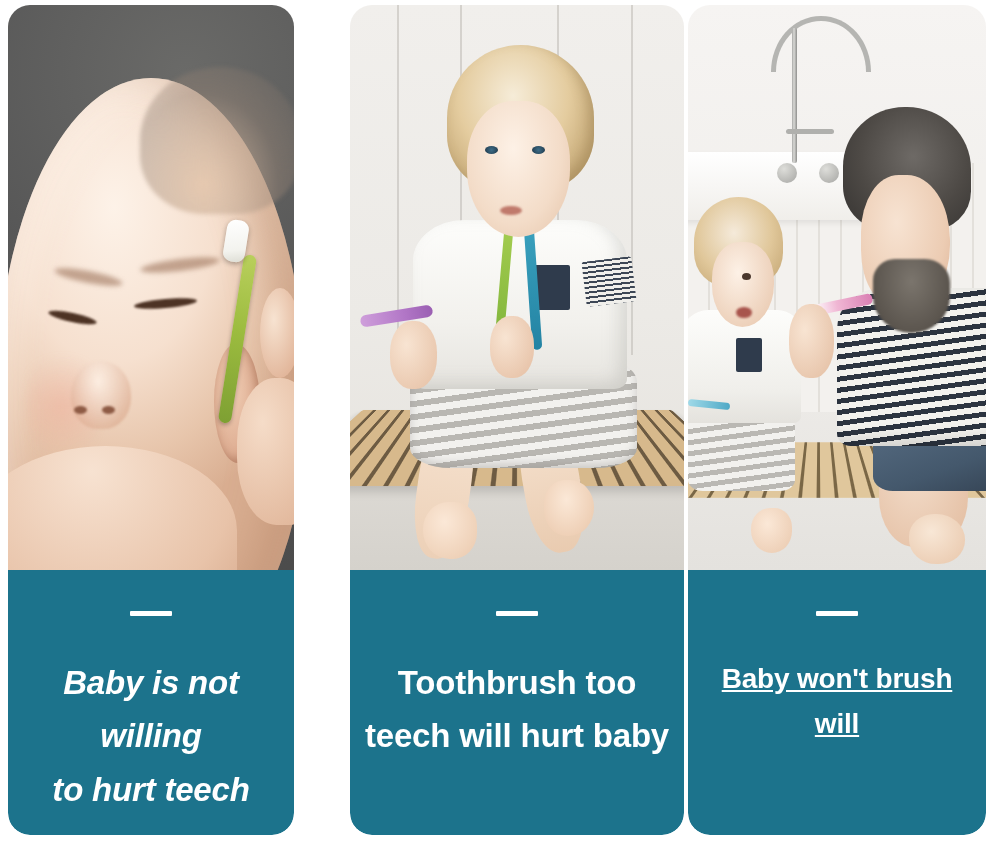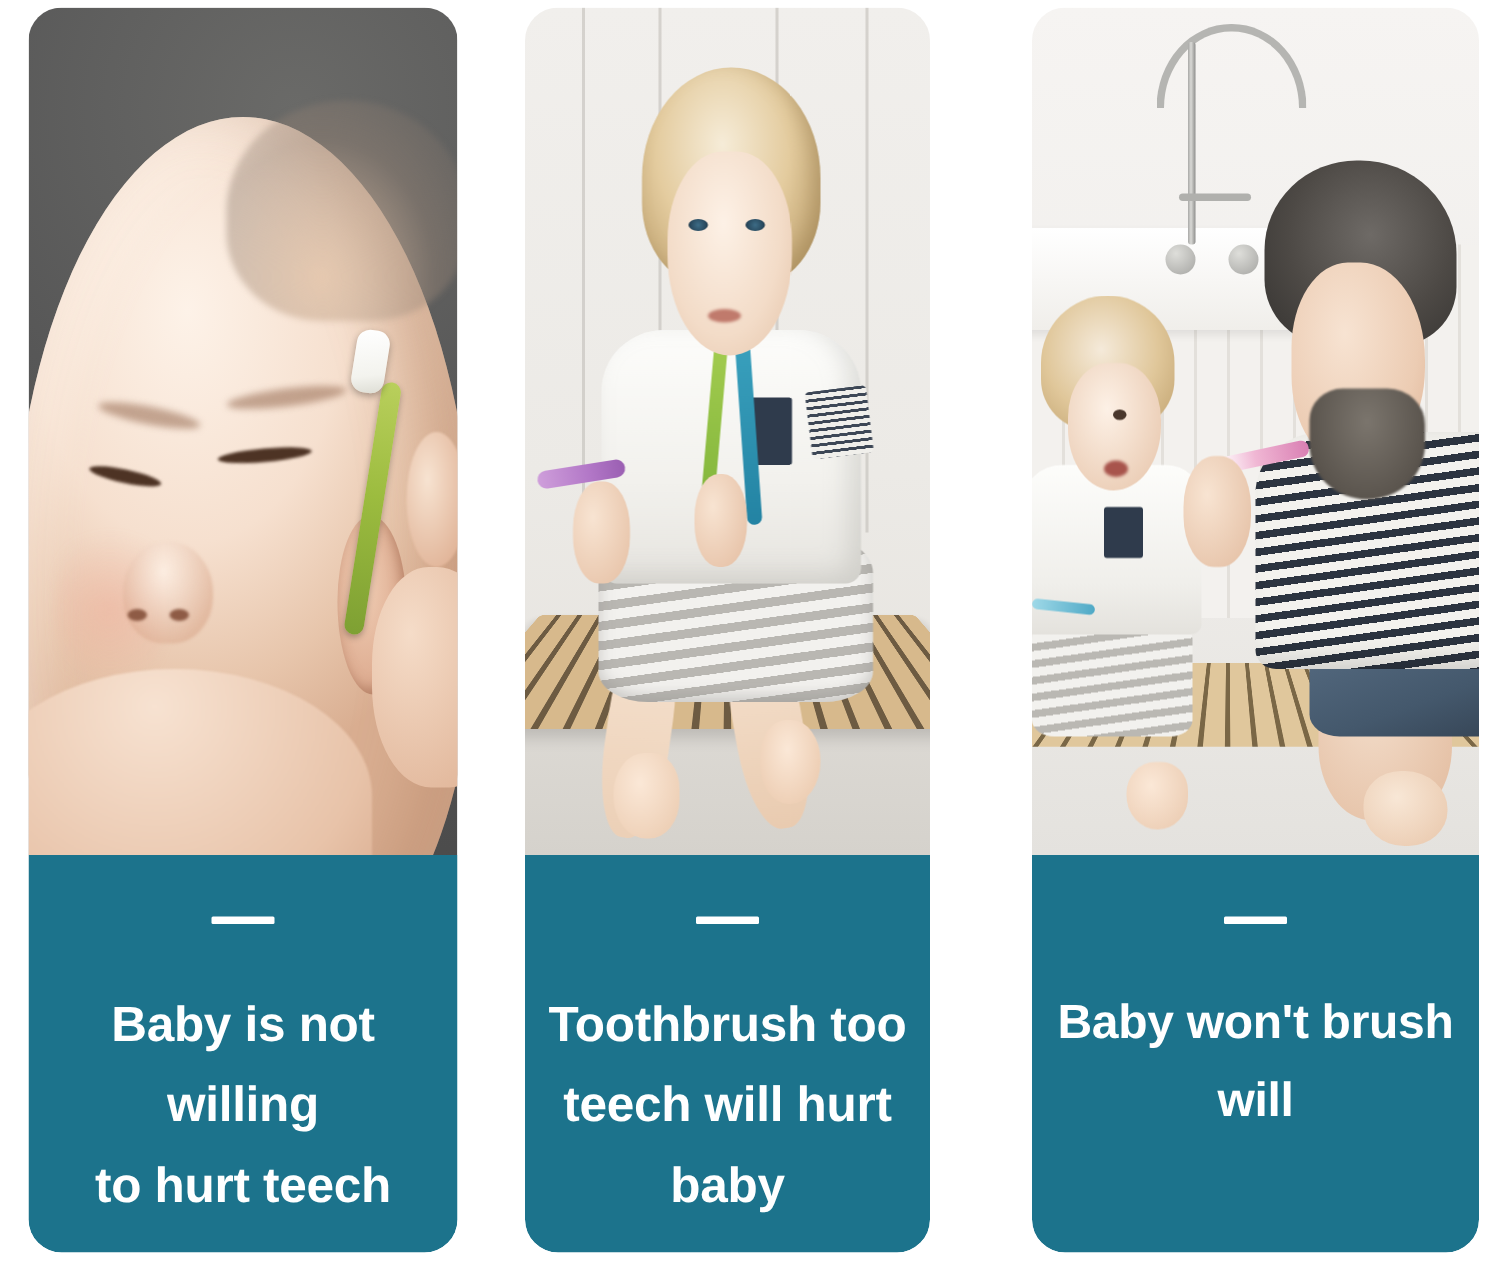--- a/index.html
+++ b/index.html
@@ -20,22 +20,22 @@
     background: #ffffff;
   }
   .card {
     position: absolute;
     top: 5px;
     height: 830px;
     border-radius: 22px;
     overflow: hidden;
     background: #ffffff;
   }
-  #card-1 { left: 19px;   width: 286px; }
-  #card-2 { left: 350px; width: 270px; }
+  #card-1 { left: 8px;   width: 286px; font-style: italic; }
+  #card-2 { left: 350px; width: 334px; }
   #card-3 { left: 688px; width: 298px; }
 
   .photo {
     position: absolute;
     left: 0;
     top: 0;
     width: 100%;
     height: 565px;
     overflow: hidden;
   }
@@ -62,21 +62,21 @@
   .caption-text {
     margin-top: 40px;
     width: 94%;
     text-align: center;
     color: #ffffff;
     font-size: 33px;
     font-weight: bold;
     line-height: 1.62;
     letter-spacing: -0.2px;
   }
-  #card-3 .caption-text { font-size: 32px; }
+  #card-3 .caption-text { font-size: 28px; text-decoration: underline; }
 
   
   .p1-bg {
     position: absolute; inset: 0;
     background:
       radial-gradient(circle at 62% 12%, #6a6a68 0%, #575757 45%, #4b4b4b 100%);
   }
   .p1-head {
     position: absolute;
     left: -4%; top: 13%;

